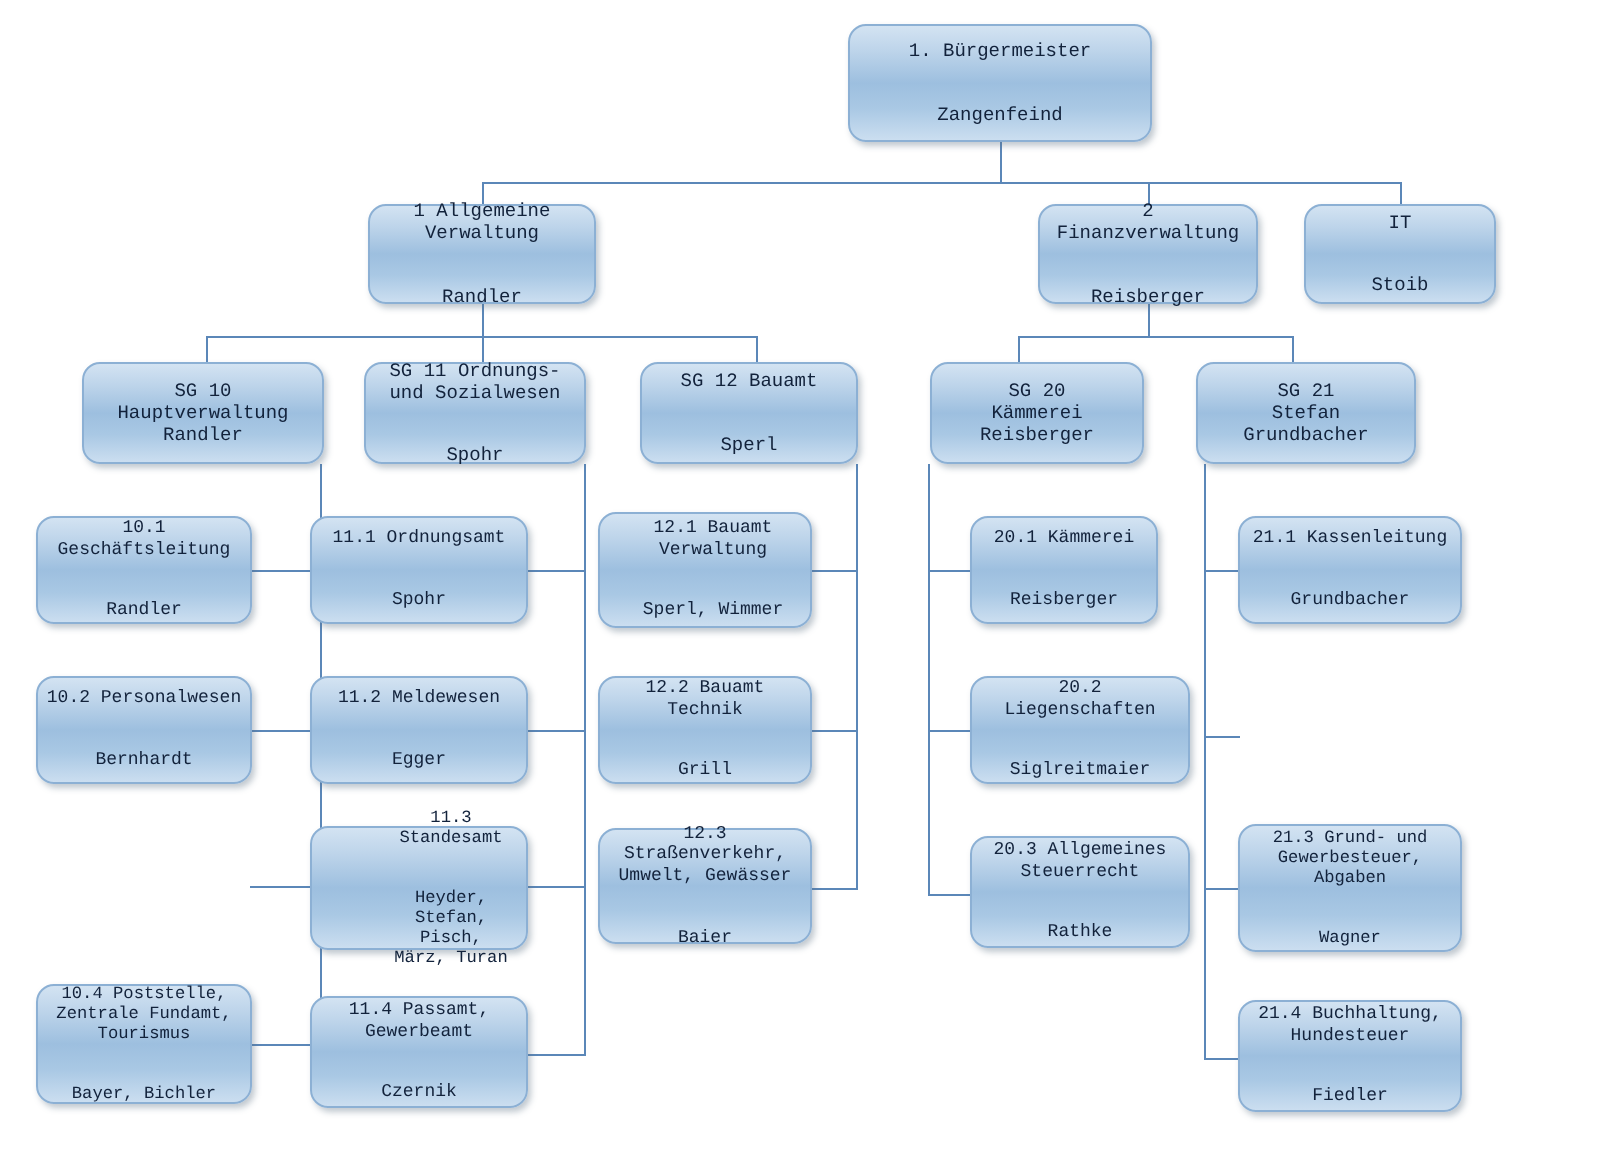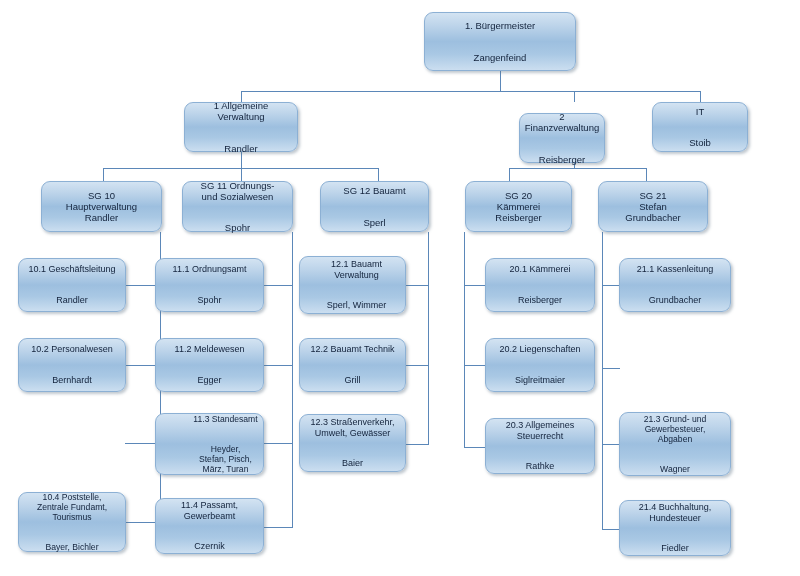--- a/index.html
+++ b/index.html
@@ -33,20 +33,21 @@
     box-shadow:1.5px 2px 3px rgba(90,110,130,0.38);
     display:flex;
     flex-direction:column;
     align-items:center;
     justify-content:center;
     text-align:center;
     color:#12223b;
     padding:2px 4px;
     line-height:1.18;
     z-index:2;
+    font-family:Liberation Mono, monospace;
   }
   .box .l1{font-size:9.5px;}
   .box .l2{font-size:9.5px;}
   .box .l2.gap{margin-top:20px;}
   .tiny .l1,.tiny .l2{font-size:9px;}
   .smaller .l1,.smaller .l2{font-size:8.6px;}
 </style>
 </head>
 <body>
 
@@ -103,21 +104,21 @@
     <span class="l1">1. Bürgermeister</span>
     <span class="l2 gap">Zangenfeind</span>
   </div>
 
   <div class="box" style="left:184px;top:102px;width:114px;height:50px;">
     <span class="l1">1 Allgemeine</span>
     <span class="l1">Verwaltung</span>
     <span class="l2 gap">Randler</span>
   </div>
 
-  <div class="box" style="left:519px;top:113px;width:86px;height:50px;">
+  <div class="box" style="left:519px;top:102px;width:110px;height:50px;">
     <span class="l1">2 Finanzverwaltung</span>
     <span class="l2 gap">Reisberger</span>
   </div>
 
   <div class="box" style="left:652px;top:102px;width:96px;height:50px;">
     <span class="l1">IT</span>
     <span class="l2 gap">Stoib</span>
   </div>
 
   <div class="box" style="left:41px;top:181px;width:121px;height:51px;">
@@ -192,21 +193,21 @@
   <div class="box tiny" style="left:299px;top:338px;width:107px;height:54px;">
     <span class="l1">12.2 Bauamt Technik</span>
     <span class="l2 gap">Grill</span>
   </div>
   <div class="box tiny" style="left:299px;top:414px;width:107px;height:58px;">
     <span class="l1">12.3 Straßenverkehr,</span>
     <span class="l1">Umwelt, Gewässer</span>
     <span class="l2 gap">Baier</span>
   </div>
 
-  <div class="box tiny" style="left:485px;top:258px;width:110px;height:54px;justify-content:center;">
+  <div class="box tiny" style="left:485px;top:258px;width:94px;height:54px;justify-content:center;">
     <span class="l1">20.1 Kämmerei</span>
     <span class="l2 gap">Reisberger</span>
   </div>
   <div class="box tiny" style="left:485px;top:338px;width:110px;height:54px;">
     <span class="l1">20.2 Liegenschaften</span>
     <span class="l2 gap">Siglreitmaier</span>
   </div>
   <div class="box tiny" style="left:485px;top:418px;width:110px;height:56px;">
     <span class="l1">20.3 Allgemeines</span>
     <span class="l1">Steuerrecht</span>

